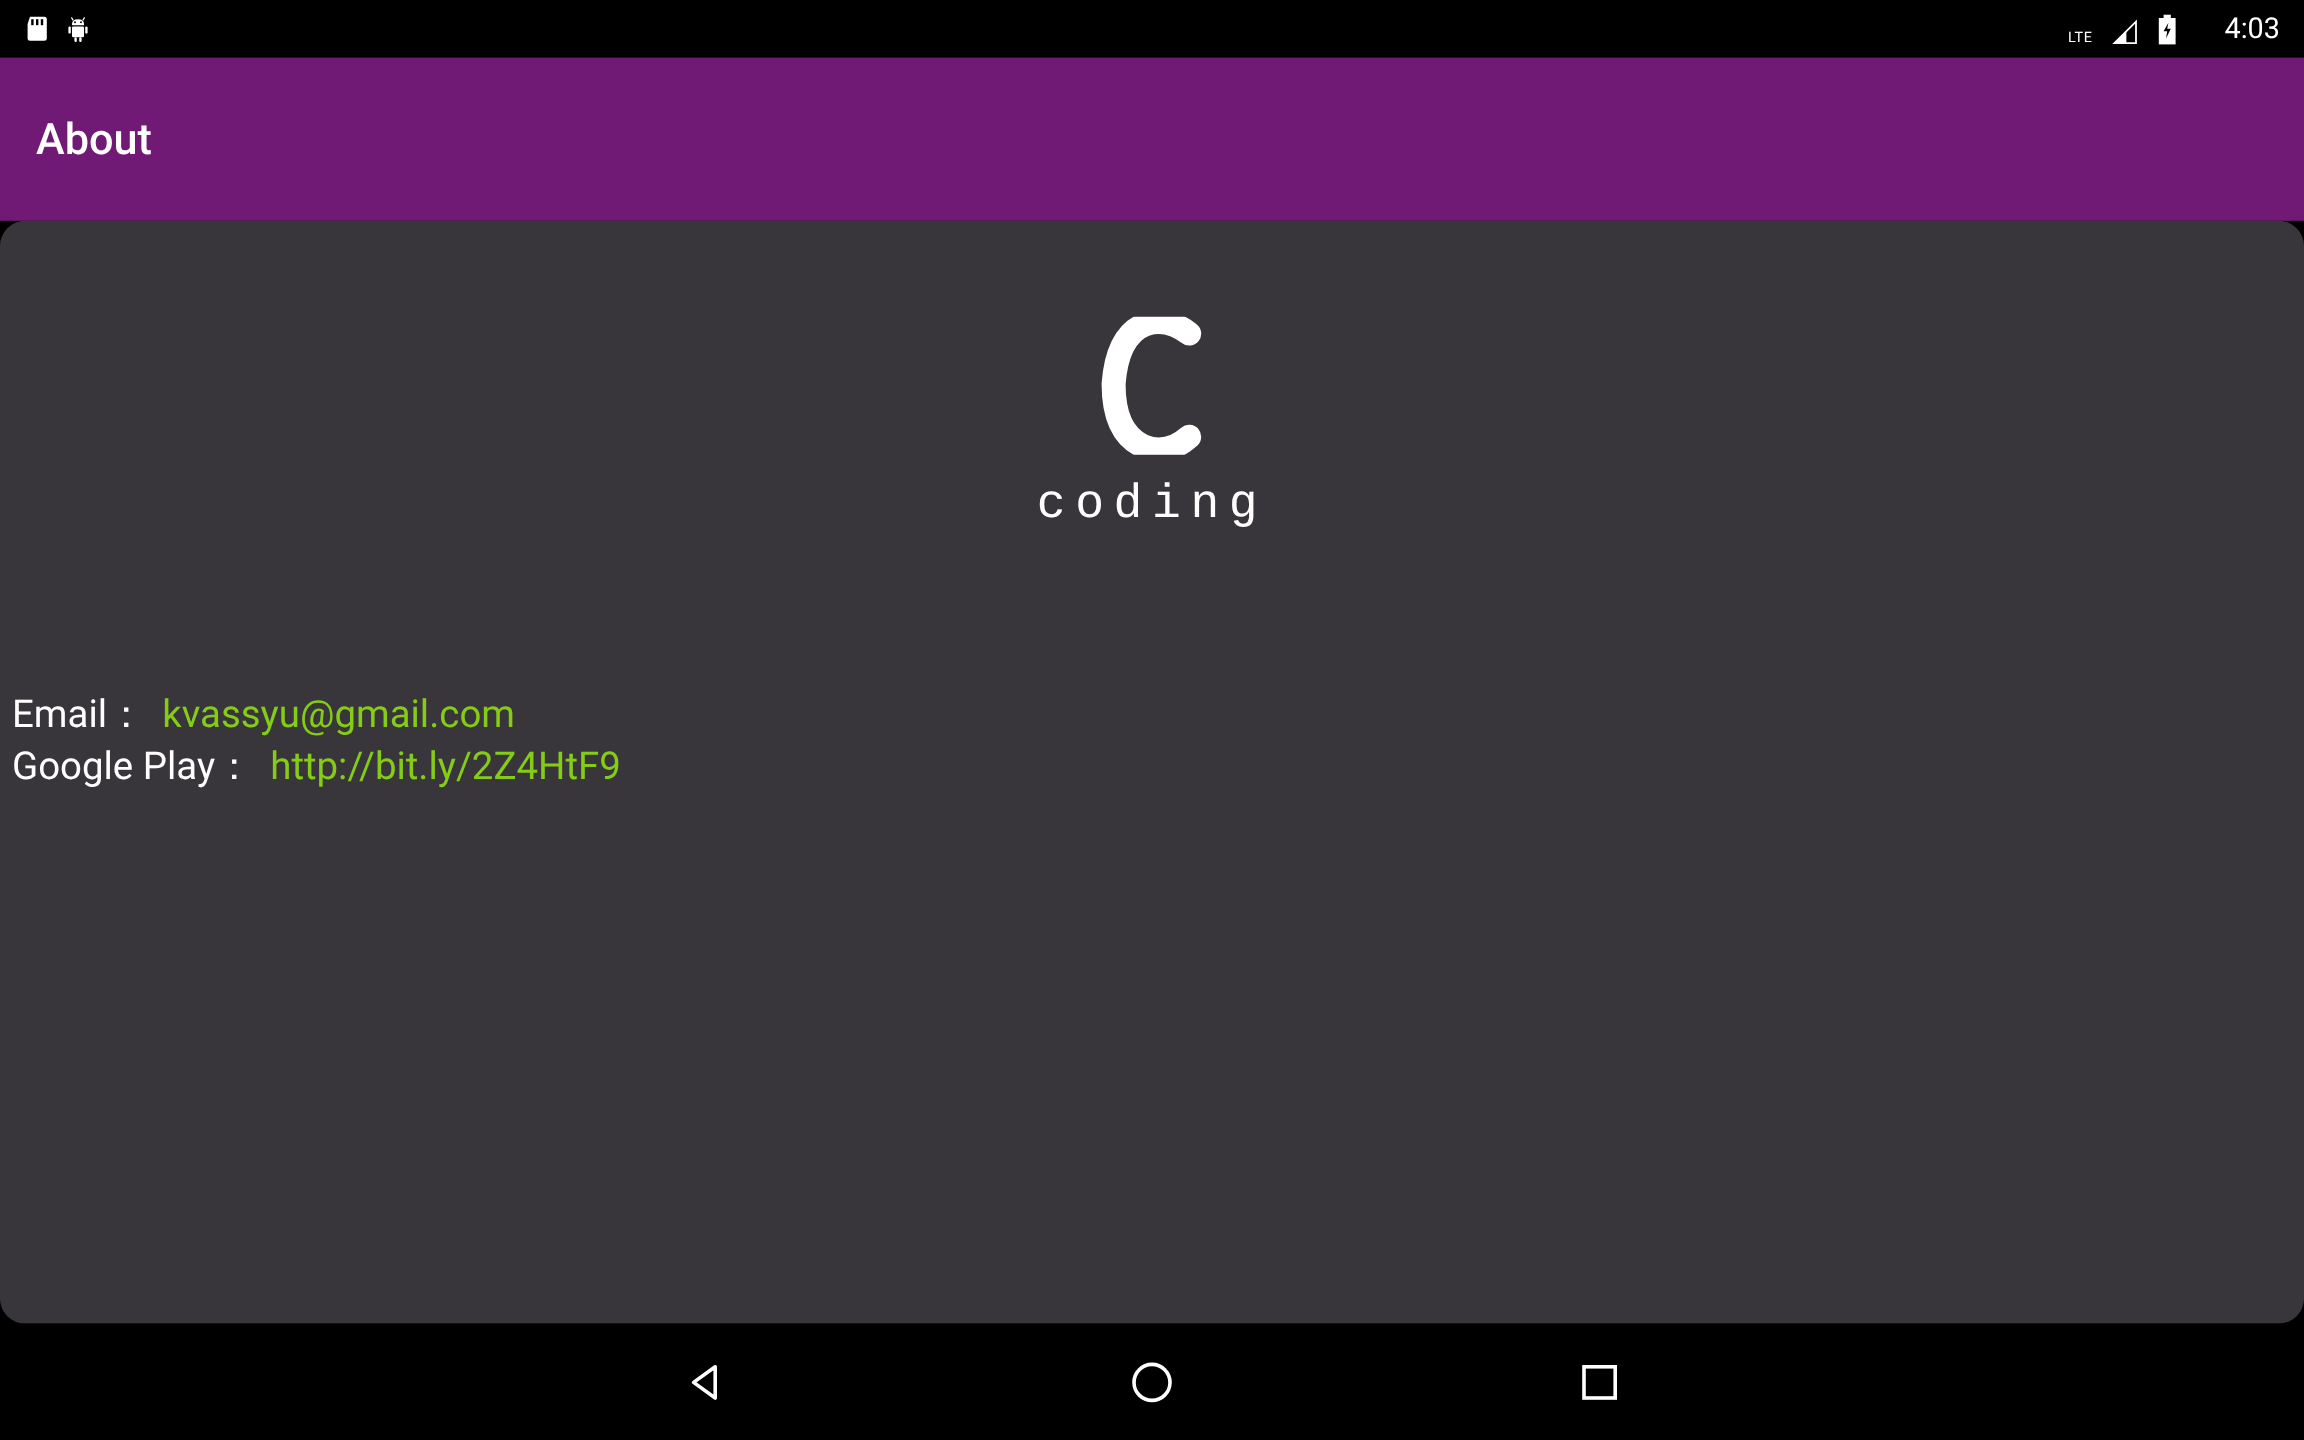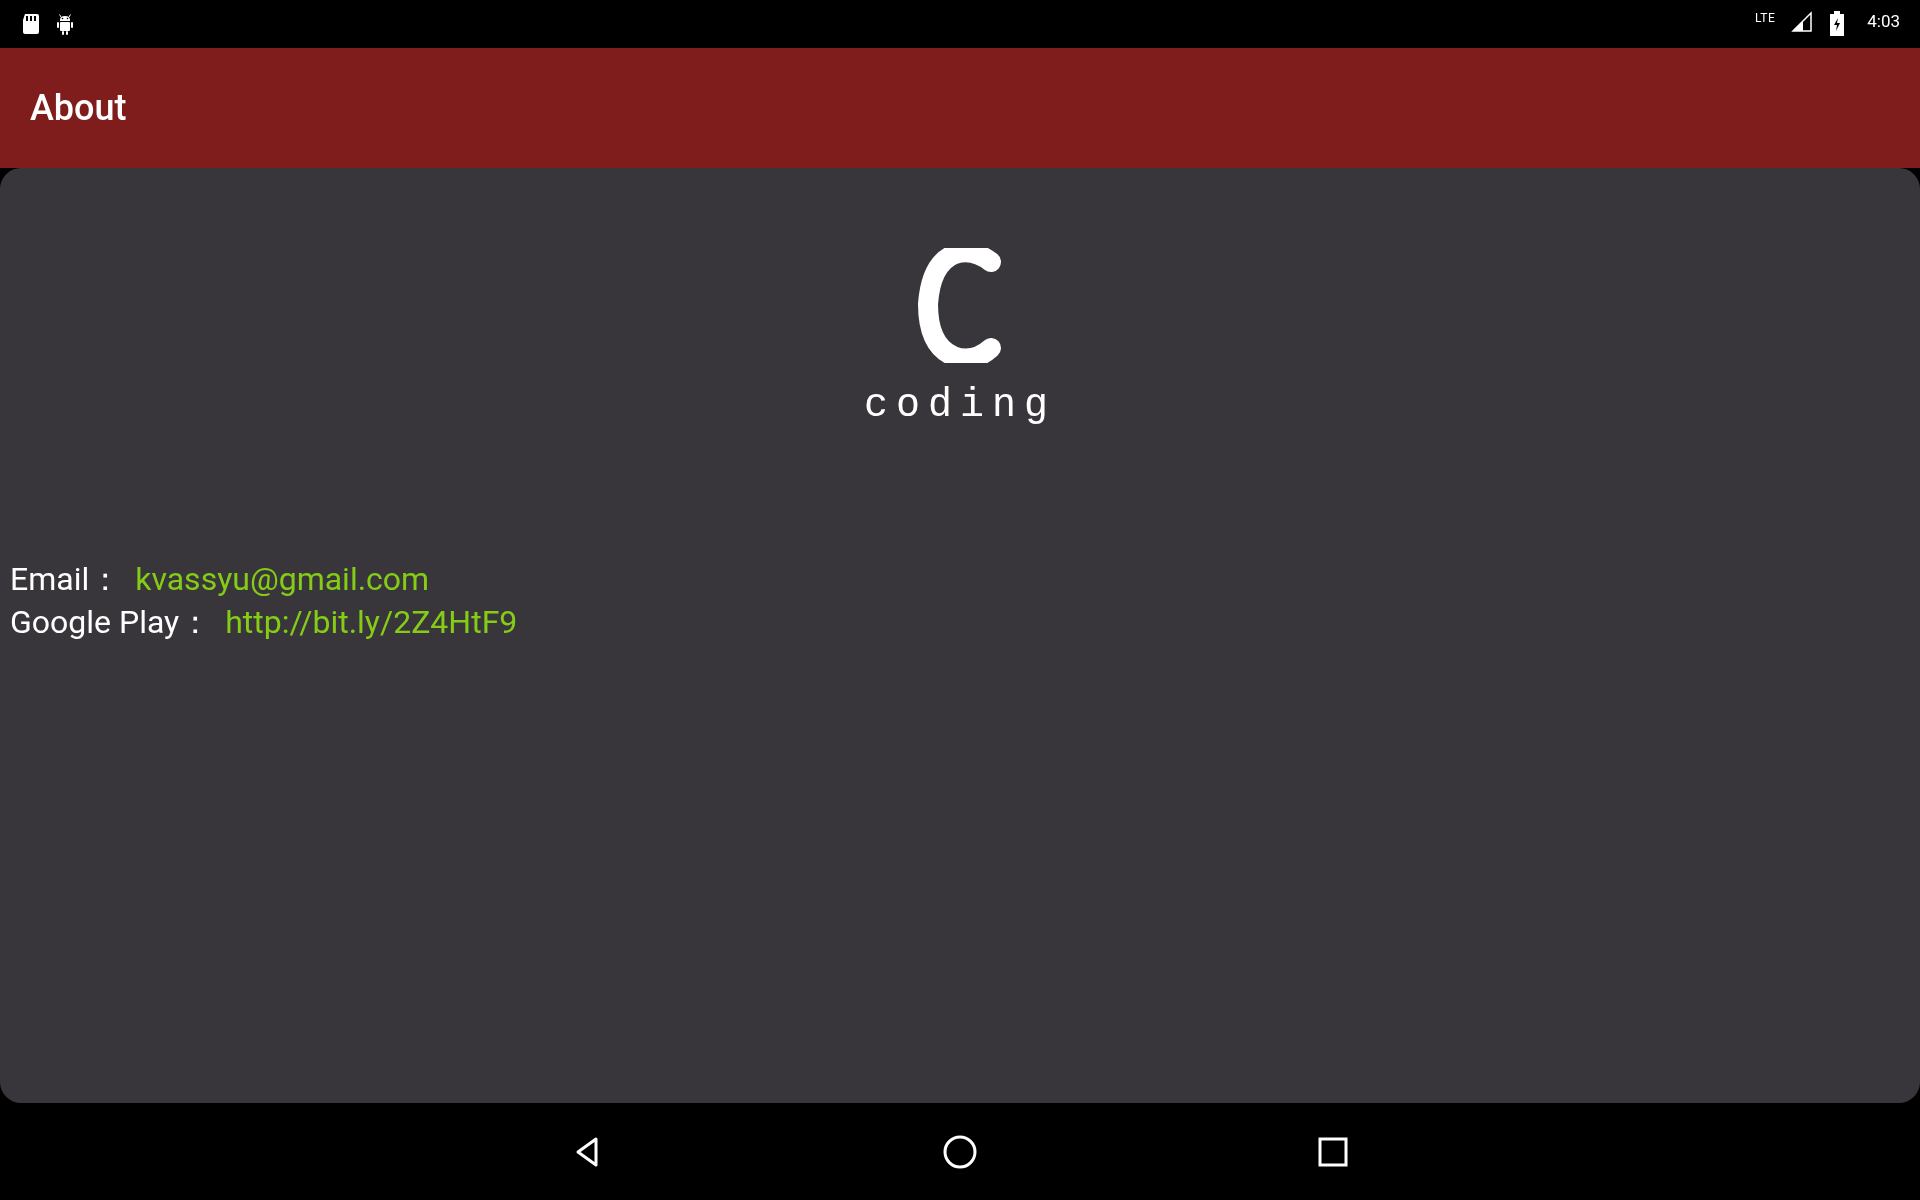--- a/index.html
+++ b/index.html
@@ -29,21 +29,21 @@
     }
     
     .status-left {
       display: flex;
       align-items: center;
       gap: 12px;
     }
     
     .status-right {
       display: flex;
-      align-items: flex-start;
+      align-items: flex-end;
       gap: 16px;
     }
     
     .sd-icon {
       width: 22px;
       height: 24px;
       display: flex;
       align-items: center;
       justify-content: center;
     }
@@ -58,28 +58,28 @@
       font-weight: 400;
       letter-spacing: 0.5px;
     }
     
     .signal-icon, .battery-icon {
       display: inline-flex;
       align-items: center;
     }
     
     .time {
-      font-size: 17px;
+      font-size: 24px;
       font-weight: 400;
-      margin-left: 6px;
+      margin-left: 24px;
     }
     
     .app-bar {
-      height: 120px;
-      background: #7f1d1d;
+      height: 136px;
+      background: #701a75;
       display: flex;
       align-items: center;
       padding: 0 30px;
     }
     
     .app-bar-title {
       color: #fff;
       font-size: 36px;
       font-weight: 500;
     }

